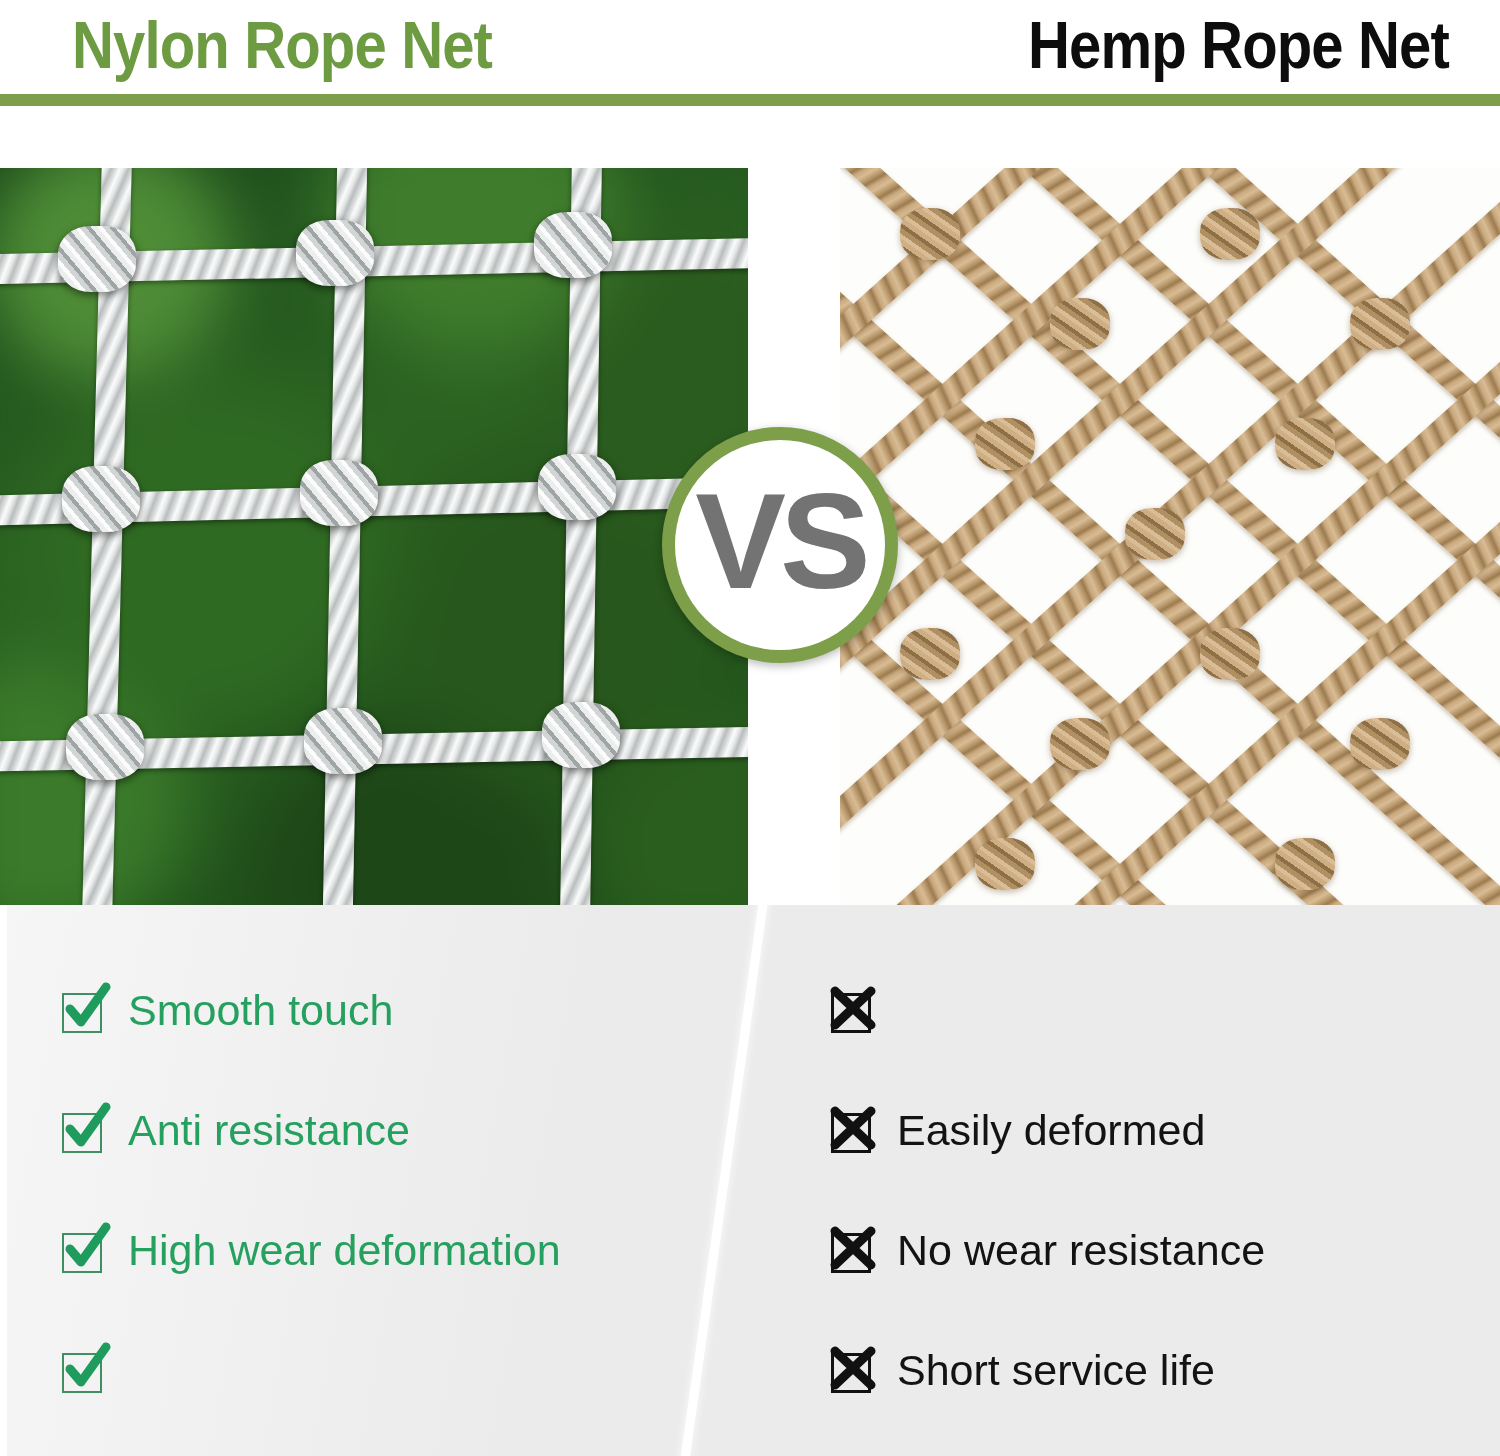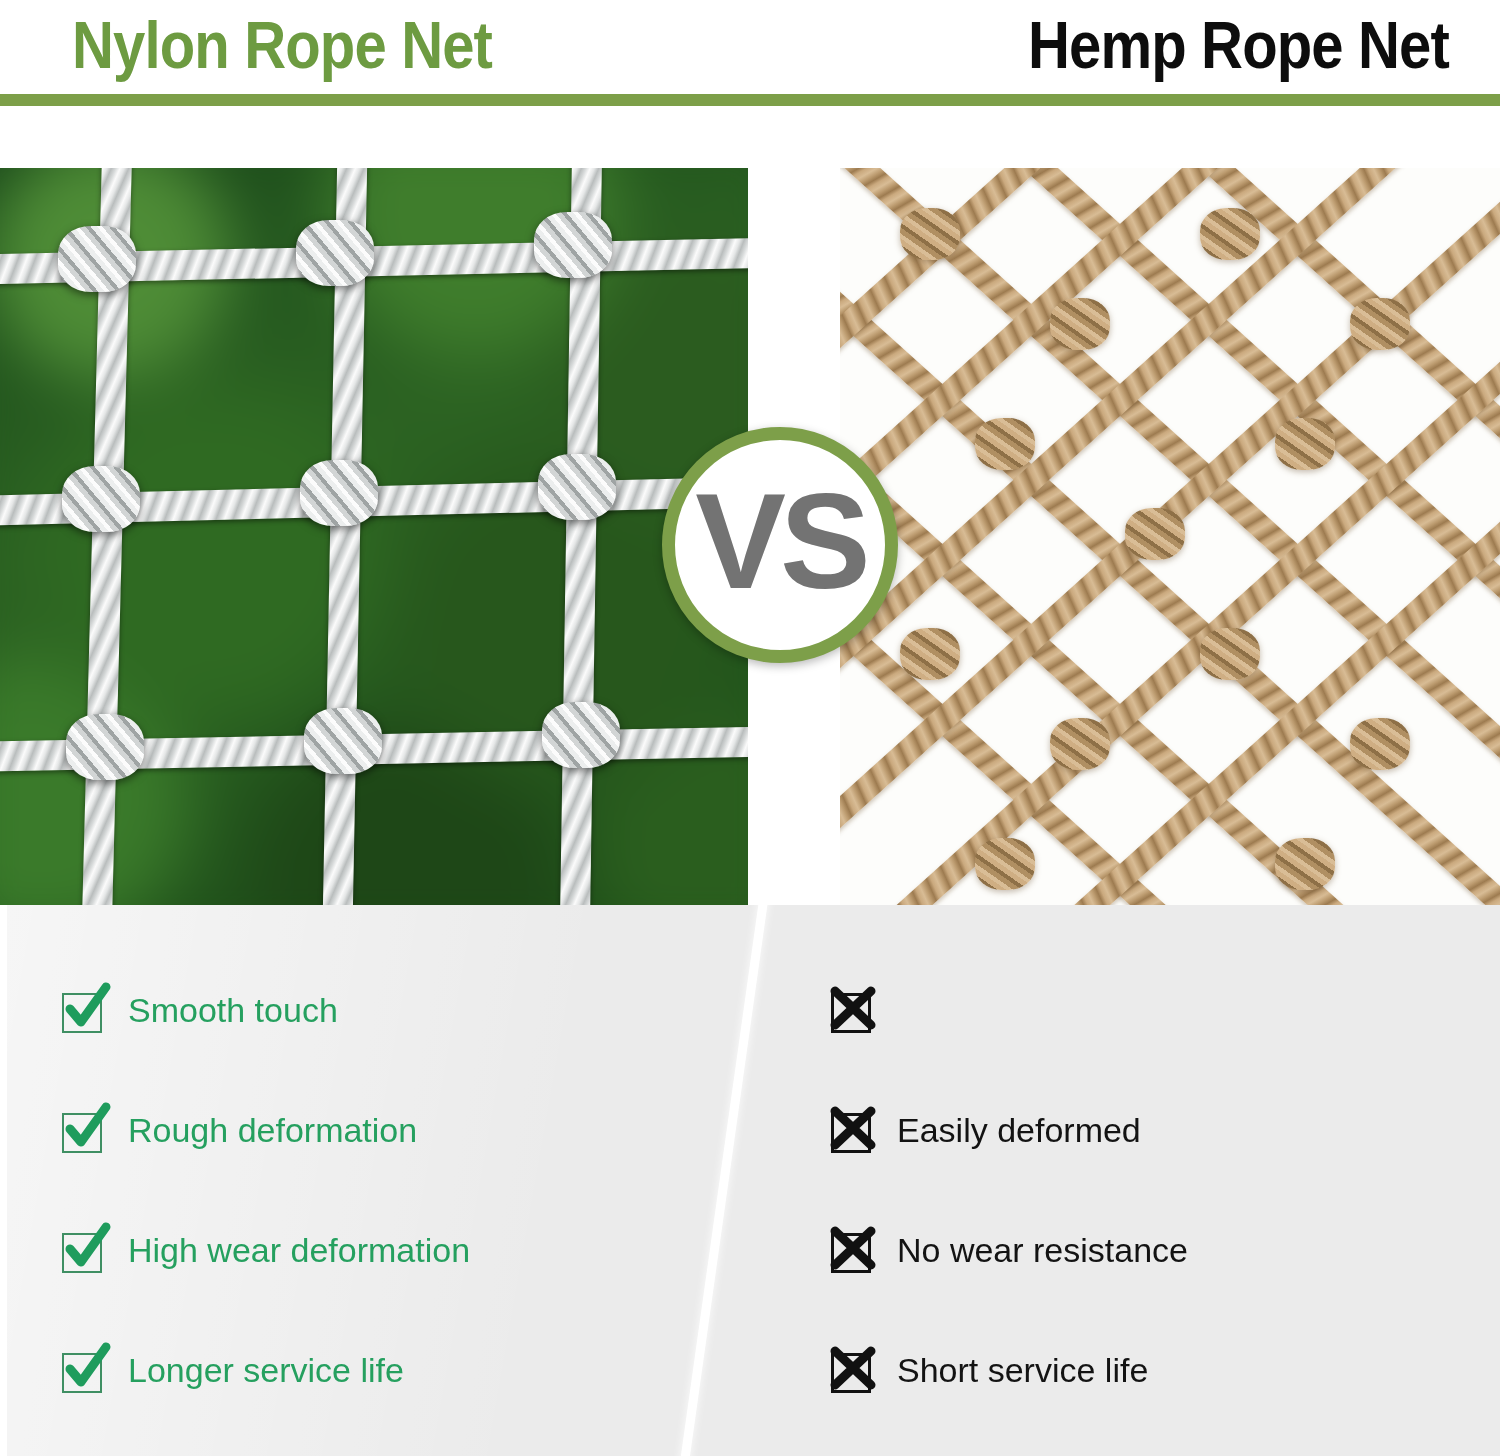--- a/index.html
+++ b/index.html
@@ -125,21 +125,21 @@
   .item-1{top:186px;}
   .item-2{top:306px;}
   .item-3{top:426px;}
 
   .box-icon{position:relative;width:46px;height:46px;flex:0 0 46px;margin-right:22px;}
   .box-icon .sq{position:absolute;left:2px;top:6px;width:40px;height:40px;box-sizing:border-box;}
   .box-icon svg{position:absolute;left:-4px;top:-10px;overflow:visible;}
 
   .lbl{
     font-family:"Liberation Sans",sans-serif;
-    font-size:34px;font-weight:400;
+    font-size:43px;font-weight:400;
     white-space:nowrap;
     letter-spacing:0px;
   }
   .good .sq{border:2.5px solid #3f8f63;}
   .good .lbl{color:#25a05f;}
   .bad .sq{border:3px solid #111111;}
   .bad .lbl{color:#131313;}
 </style>
 </head>
 <body>
@@ -228,41 +228,40 @@
         <span class="lbl">Smooth touch</span>
       </div>
 
       <div class="item item-1 good">
         <span class="box-icon">
           <span class="sq"></span>
           <svg width="62" height="62" viewBox="0 0 62 62">
             <path d="M14 32 L25 45 L50 10" fill="none" stroke="#1f9c5d" stroke-width="9" stroke-linecap="round" stroke-linejoin="round"></path>
           </svg>
         </span>
-        <span class="lbl">Rough deformation</span>
+        <span class="lbl">Anti resistance</span>
       </div>
 
       <div class="item item-2 good">
         <span class="box-icon">
           <span class="sq"></span>
           <svg width="62" height="62" viewBox="0 0 62 62">
             <path d="M14 32 L25 45 L50 10" fill="none" stroke="#1f9c5d" stroke-width="9" stroke-linecap="round" stroke-linejoin="round"></path>
           </svg>
         </span>
         <span class="lbl">High wear deformation</span>
       </div>
 
       <div class="item item-3 good">
         <span class="box-icon">
           <span class="sq"></span>
           <svg width="62" height="62" viewBox="0 0 62 62">
             <path d="M14 32 L25 45 L50 10" fill="none" stroke="#1f9c5d" stroke-width="9" stroke-linecap="round" stroke-linejoin="round"></path>
           </svg>
         </span>
-        <span class="lbl">Longer service life</span>
       </div>
 
     </div>
 
     <div class="col col-right">
 
       <div class="item item-0 bad">
         <span class="box-icon">
           <span class="sq"></span>
           <svg width="62" height="62" viewBox="0 0 62 62">

